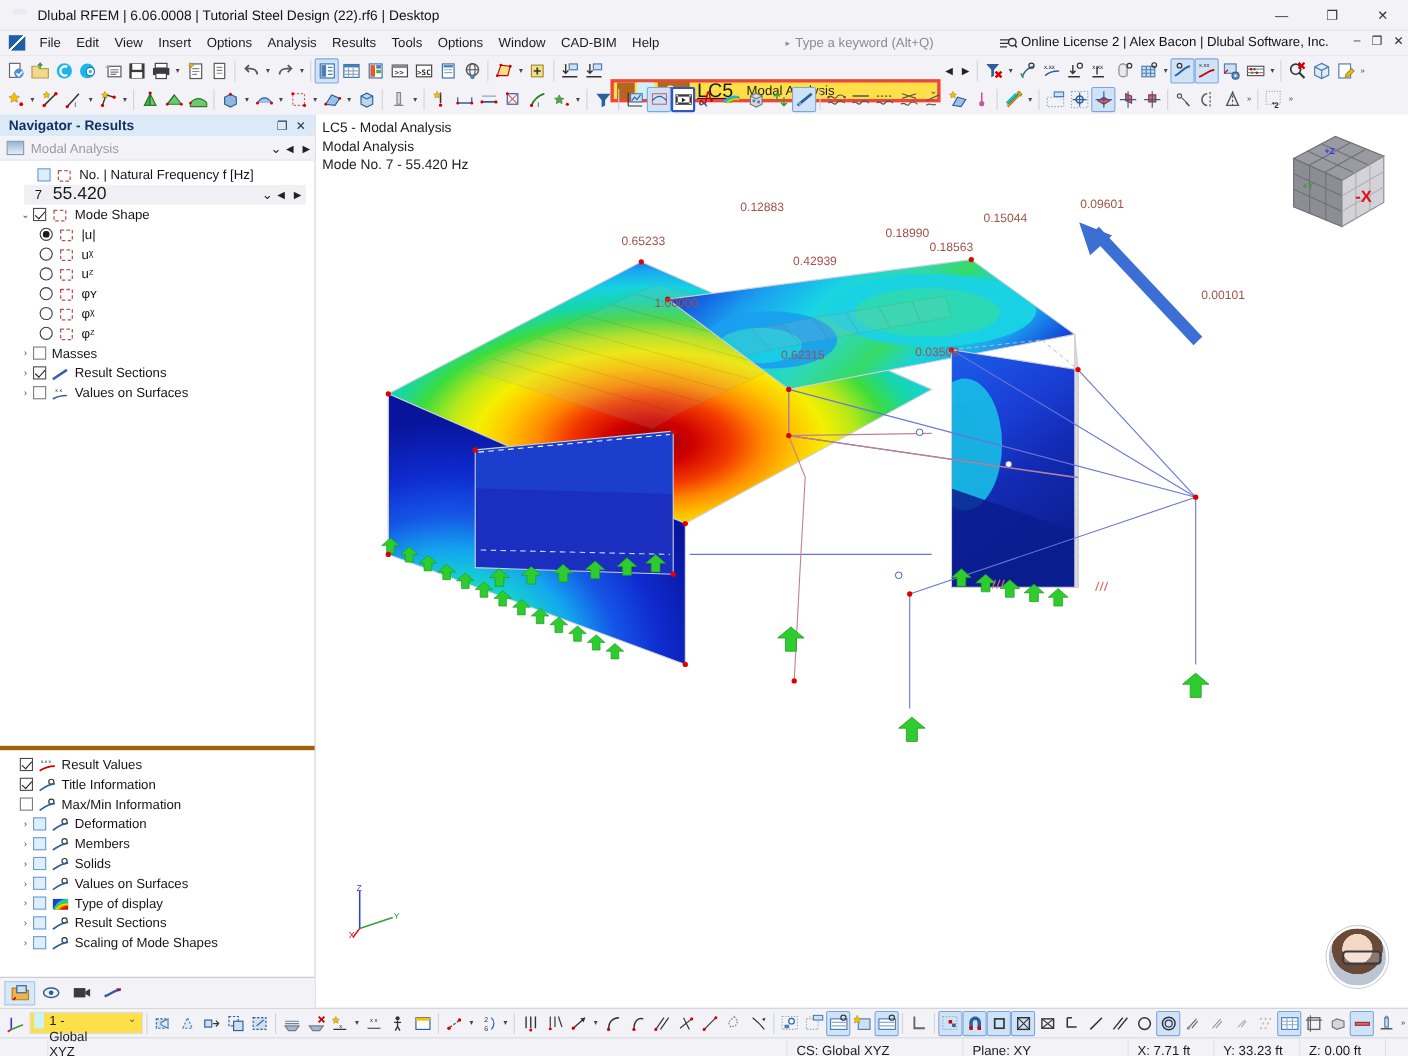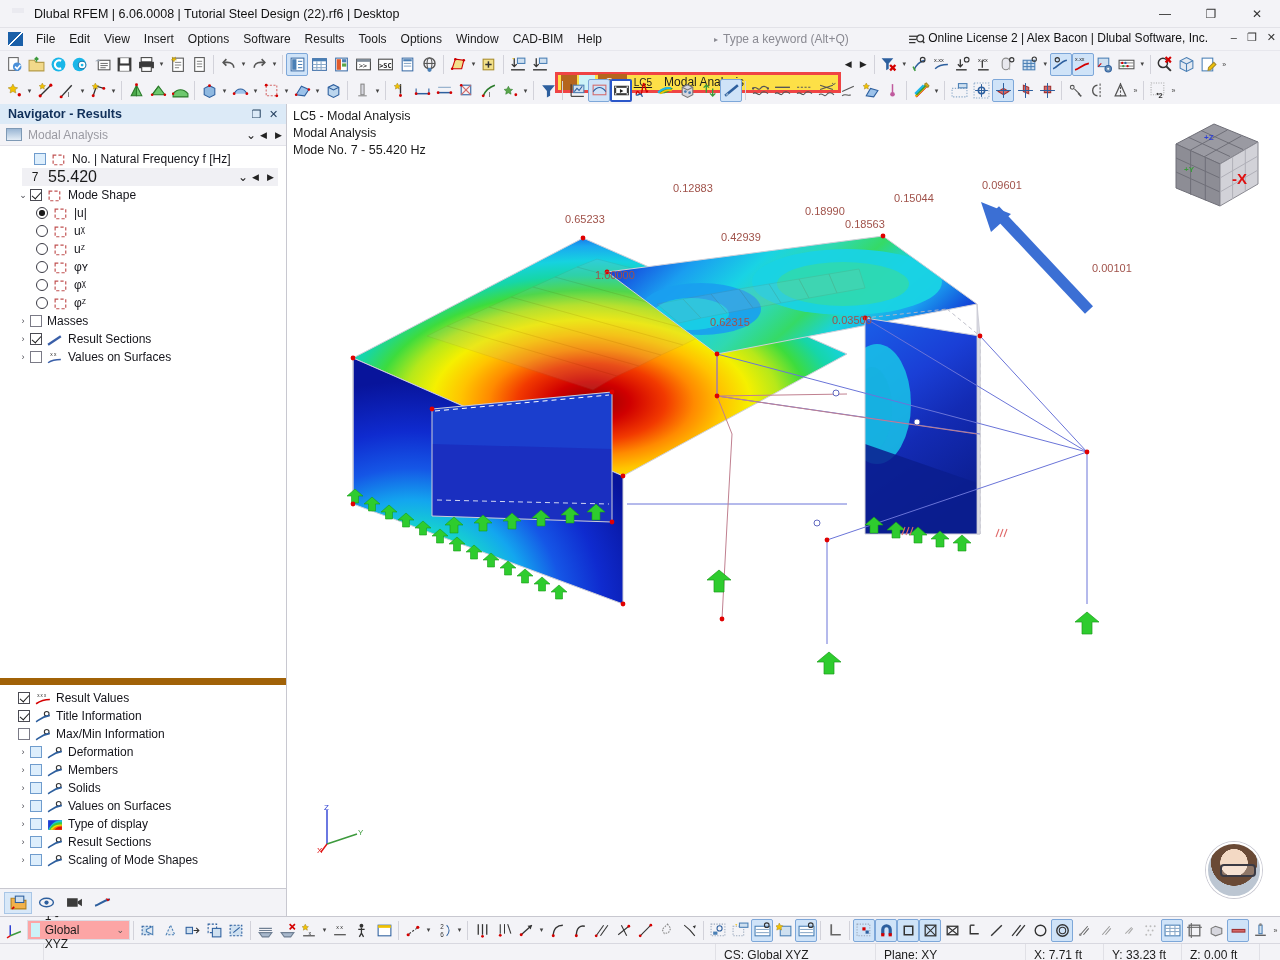--- a/index.html
+++ b/index.html
@@ -42,38 +42,38 @@
   .tbtn.sel{ background:#ffffff; border:2px solid #2b57c9; border-radius:2px;}
   .tsep{ width:1px;height:19px;background:#d2d2da;margin:0 3px; flex:none;}
   .tarrow{ width:9px;height:23px;display:flex;align-items:center;justify-content:center;font-size:7px;color:#444;flex:none;}
   .ico{ width:17px;height:17px; display:block; }
 
   
   .lc-combo{ display:flex; align-items:center; height:21px; background:#fde047; border:3px solid #ef4444; margin-left:4px;margin-top:36px; }
   .lc-sw1{width:16px;height:15px;background:#b5651d;margin:0 2px 0 3px;}
   .lc-sw2{width:16px;height:15px;background:#ccf2f7;margin-right:3px;}
   .lc-qe{background:#b5651d;color:#fff;font-size:11px;padding:2px 7px;margin-right:7px;}
-  .lc-id{font-size:10px;margin-right:12px;text-decoration:underline;}
+  .lc-id{font-size:18px;margin-right:12px;text-decoration:underline;}
   .lc-name{font-size:12px;}
   .lc-caret{margin-left:86px;font-size:9px;color:#555;}
   .navbtn{width:15px;height:21px;display:flex;align-items:center;justify-content:center;font-size:9px;color:#222;}
 
   
   #main{ display:flex; height:812px; }
 
   
   #nav{ width:287px; background:#ffffff; border-right:1px solid #c8c8d0; display:flex; flex-direction:column; position:relative;}
   #nav-header{ height:20px; background:#dceaf7; display:flex; align-items:center; padding:0 4px 0 8px; }
   #nav-header .ntitle{ font-weight:bold; font-size:12.5px; color:#11305a; flex:1;}
   #nav-header .nbtn{ width:17px;height:17px;display:flex;align-items:center;justify-content:center;font-size:11px;color:#24405f;}
   #nav-combo{ height:22px; background:#f3f3f7; border-bottom:1px solid #e3e3ea; display:flex; align-items:center; padding-left:6px;}
   #nav-combo .cbicon{width:16px;height:13px;margin-right:6px;background:linear-gradient(180deg,#9ab6d4,#e4edf6);border:1px solid #7e99b5;flex:none;}
   #nav-combo .cbtxt{ flex:1; color:#9a9aa2; font-size:12px;}
   #nav-tree{ flex:1; overflow:hidden; padding-top:4px;}
-  #nav-bottom{ border-top:7px solid #a16207; height:210px; padding-top:4px;}
+  #nav-bottom{ border-top:4px solid #a16207; height:210px; padding-top:4px;}
   #nav-tabs{ height:28px; background:#f3f3f7; border-top:1px solid #c8c8d0; display:flex; align-items:center; padding-left:4px;}
   .ntab{ width:28px;height:22px; display:flex;align-items:center;justify-content:center; border:1px solid transparent;}
   .ntab.on{ background:#d8e8f8; border-color:#a9c6e6;}
 
   .trow{ display:flex; align-items:center; height:18px; padding-left:16px; font-size:12px; white-space:nowrap;}
   .exp{ width:14px; text-align:center; color:#4a4a52; font-size:9px; flex:none;}
   .cb{ width:12px;height:12px;border:1px solid #6f9ccd; background:#ddeefc; margin-right:5px; flex:none; position:relative;}
   .cb.empty{ background:#fff; border-color:#7a7a86;}
   .cb.checked{ background:#fff; border-color:#4a4a52;}
   .cb.checked:after{ content:""; position:absolute; left:3px; top:0px; width:4px;height:8px;border:solid #1b1b1b;border-width:0 1.6px 1.6px 0; transform:rotate(42deg);}
@@ -93,21 +93,21 @@
   #arrow-annot{ position:absolute; left:690px; top:98px; width:140px; height:120px; pointer-events:none;}
   #navcube{ position:absolute; right:8px; top:10px; width:110px; height:110px;}
   #axis-tri{ position:absolute; left:30px; bottom:62px; width:50px;height:50px;}
   #avatar{ position:absolute; right:18px; bottom:18px; width:56px;height:56px;border-radius:50%;
      background:radial-gradient(circle at 50% 36%, #f3d9c4 0 32%, #6a4a36 33% 54%, #bcc6d2 55% 100%);
      border:2px solid #ffffff; box-shadow:0 0 0 1px #c9c9d2;}
   #avatar:after{content:"";position:absolute;left:12px;top:20px;width:32px;height:9px;border:2px solid #3a3a44;border-radius:4px;background:rgba(255,255,255,.25);}
 
   
   #tb-bottom{ height:27px; background:#f3f3f7; border-top:1px solid #c8c8d0; display:flex; align-items:center; padding-left:3px;}
-  .cs-combo{ display:flex;align-items:center;height:20px;border:1px solid #dcdce4;background:#fca5a5;margin-left:2px;}
+  .cs-combo{ display:flex;height:20px;border:1px solid #dcdce4;background:#fde047;margin-left:2px;}
   .cs-sw{width:15px;height:14px;background:#ccf2f7;margin:0 5px 0 3px;}
   .cs-txt{font-size:12px;margin-right:26px;}
   .cs-car{font-size:9px;color:#555;margin-right:5px;}
   #statusbar{ height:22px; background:#f3f3f7; border-top:1px solid #d8d8e0; display:flex; align-items:center; font-size:12px; color:#1b1b1b;}
   .sb-seg{ padding:0 8px; height:22px; display:flex;align-items:center; border-right:1px solid #e0e0e6;}
   .sb-grow{flex:1;}
 </style>
 </head>
 <body>
 
@@ -121,21 +121,21 @@
   </div>
 </div>
 
 <div id="menubar">
   <span class="mlogo"></span>
   <div class="mitem">File</div>
   <div class="mitem">Edit</div>
   <div class="mitem">View</div>
   <div class="mitem">Insert</div>
   <div class="mitem">Options</div>
-  <div class="mitem">Software</div>
+  <div class="mitem">Analysis</div>
   <div class="mitem">Results</div>
   <div class="mitem">Tools</div>
   <div class="mitem">Options</div>
   <div class="mitem">Window</div>
   <div class="mitem">CAD-BIM</div>
   <div class="mitem">Help</div>
 
   <div class="searchbox">
     <span class="tri">▸</span>
     <span>Type a keyword (Alt+Q)</span>

